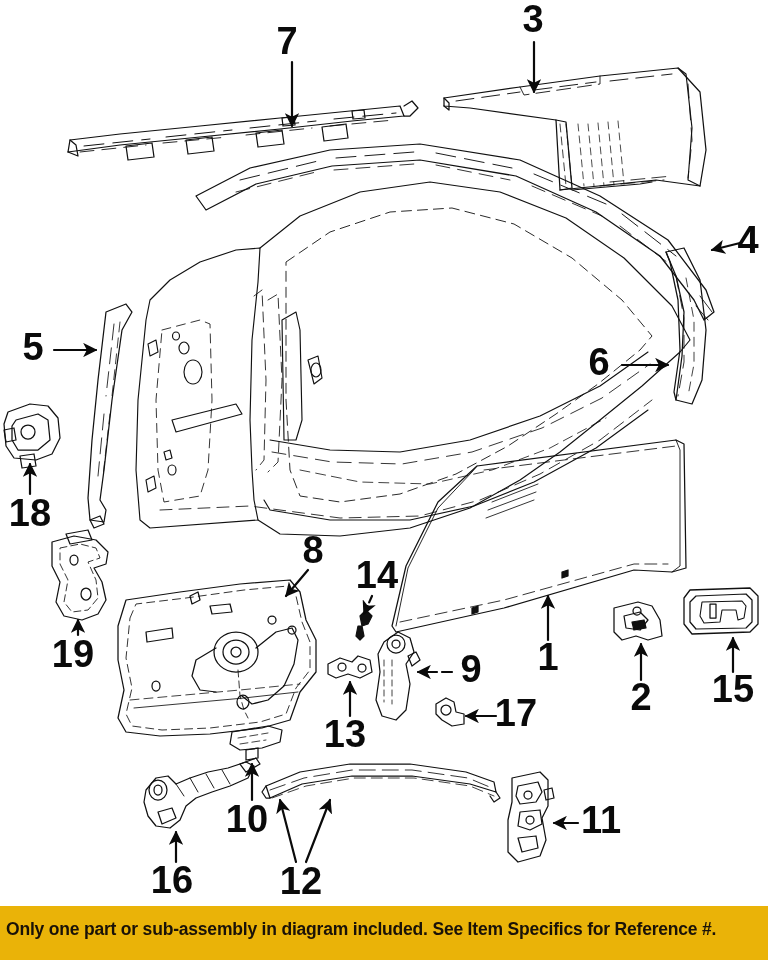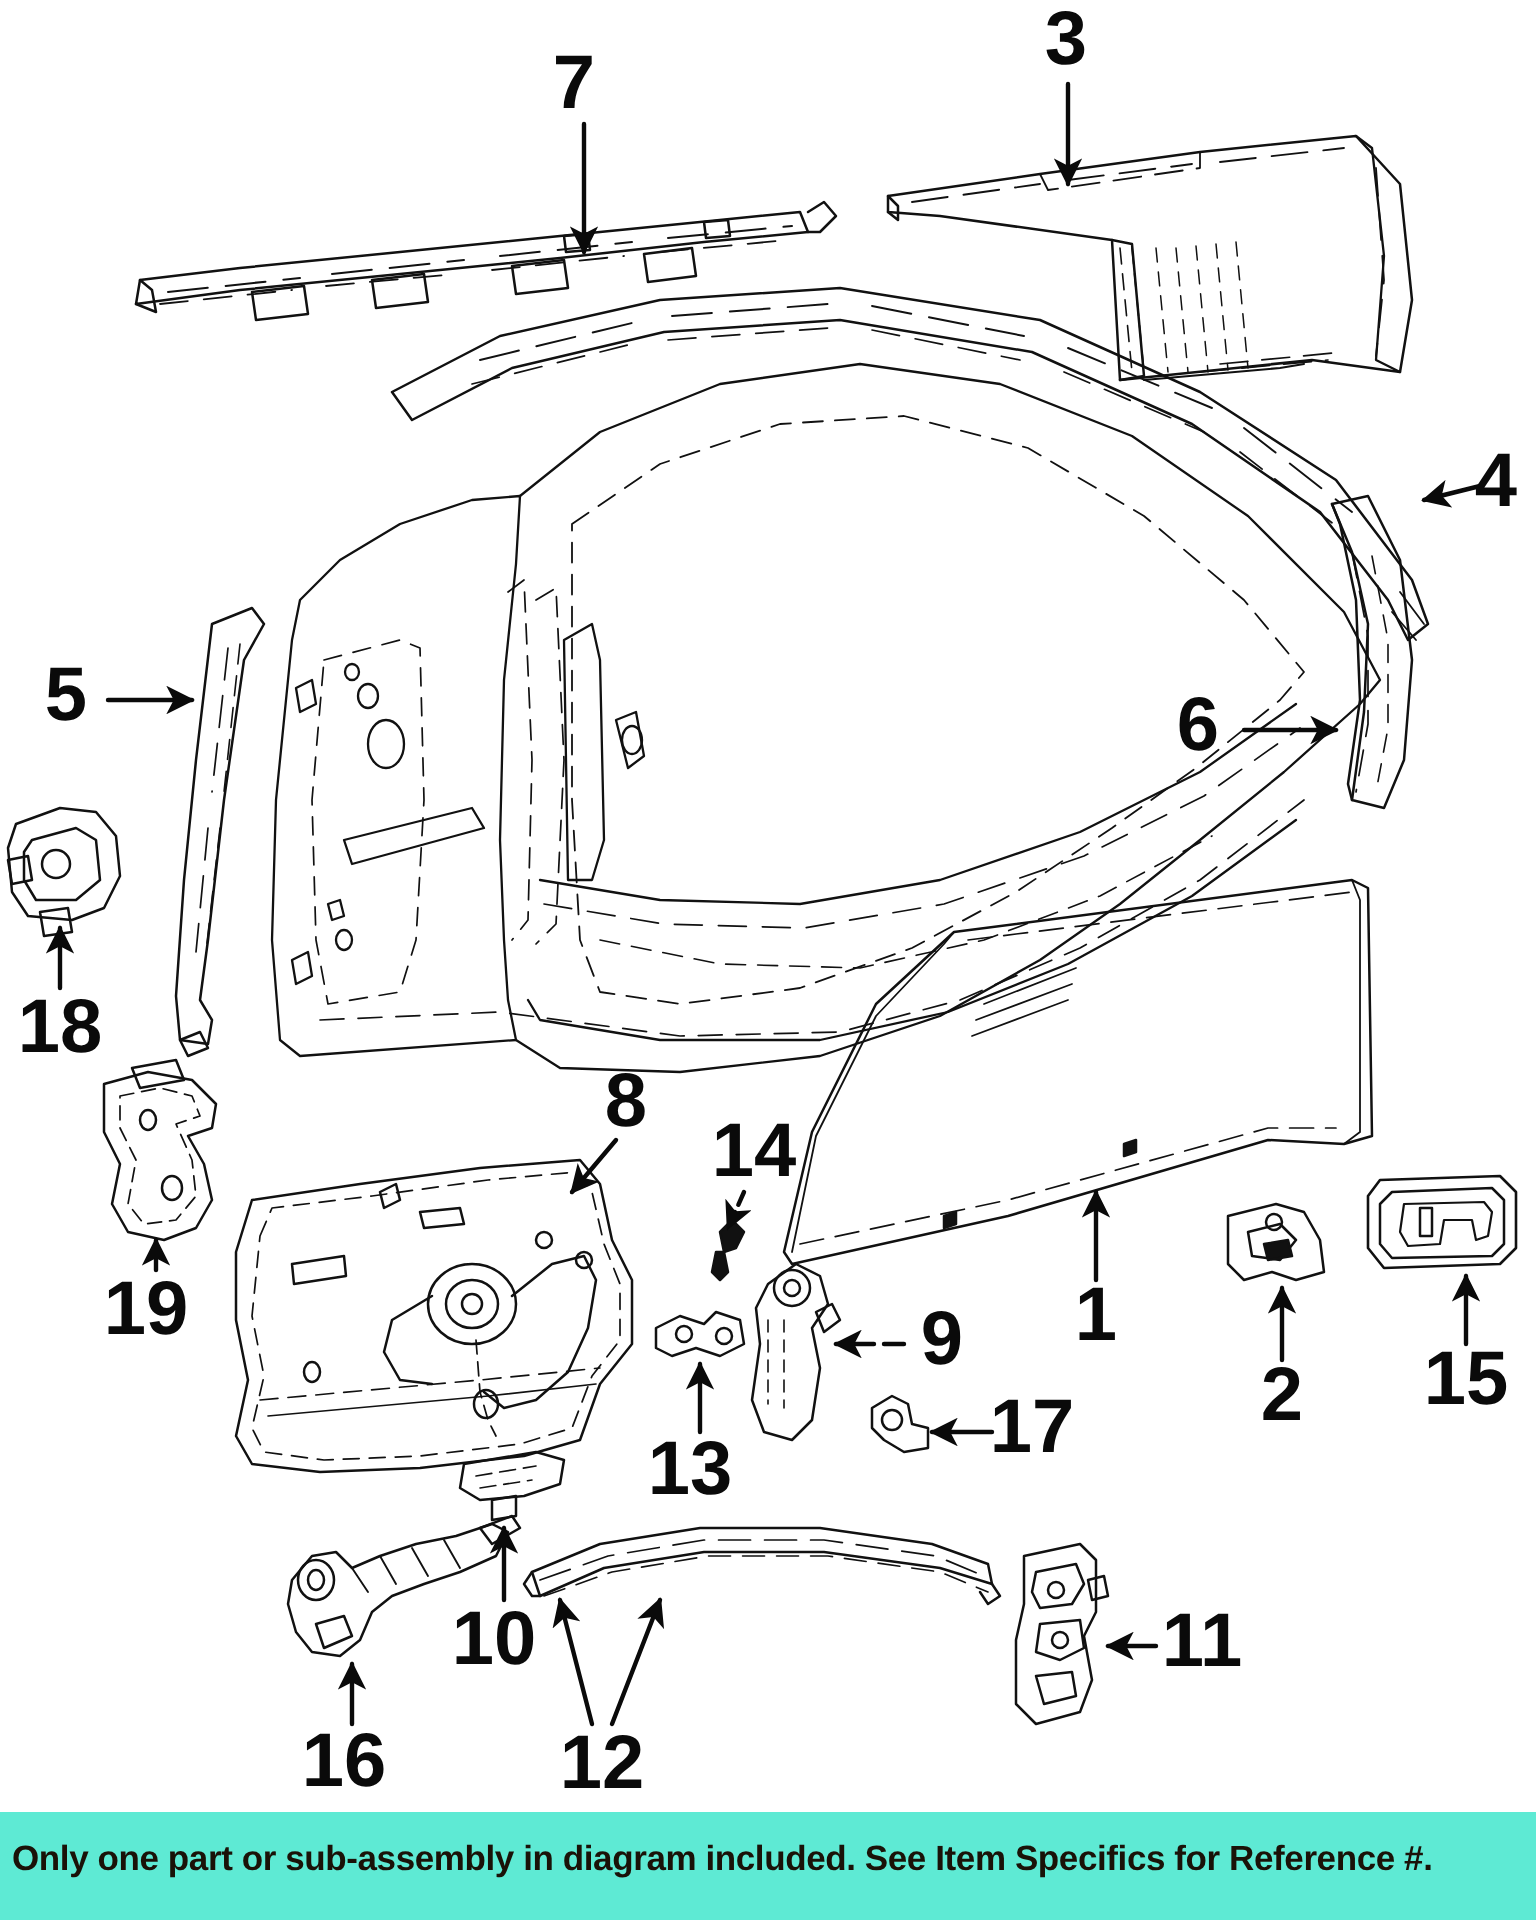--- a/index.html
+++ b/index.html
@@ -32,21 +32,21 @@
     font-size: 38px;
     fill: #0a0a0a;
     dominant-baseline: middle;
   }
   .banner {
     position: absolute;
     left: 0;
     top: 906px;
     width: 768px;
     height: 54px;
-    background: #5eead4;
+    background: #eab308;
     box-sizing: border-box;
     padding: 4px 6px 12px 6px;
     display: flex;
     flex-direction: column;
     justify-content: center;
   }
   .banner-line {
     font-family: "Liberation Sans", sans-serif;
     font-weight: bold;
     font-size: 17.5px;

